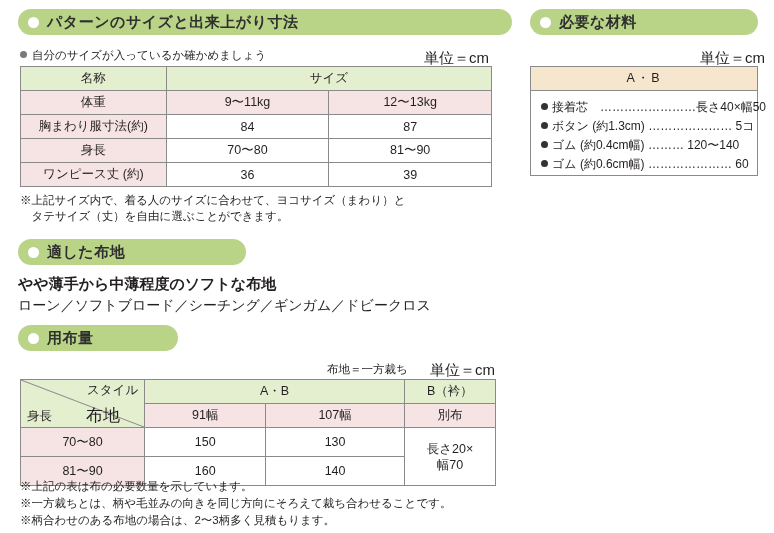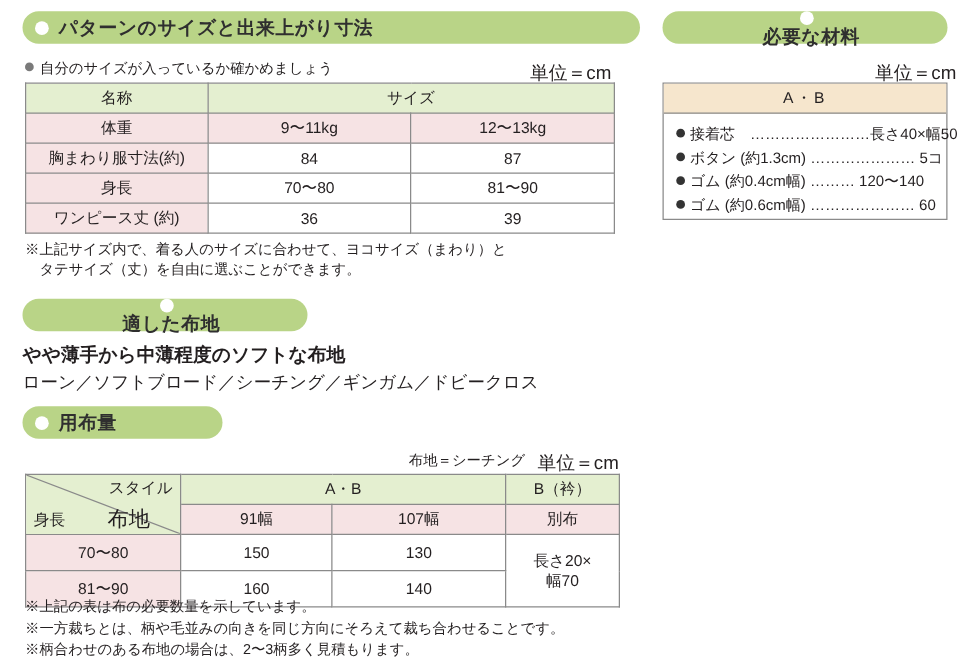--- a/index.html
+++ b/index.html
@@ -174,51 +174,51 @@
       <td class="hdr-pink" style="height:24px;">ワンピース丈 (約)</td>
       <td class="cell-white">36</td>
       <td class="cell-white">39</td>
     </tr>
   </tbody>
     </table>
 
   <div class="txt note" style="left:20px; top:192px;">※上記サイズ内で、着る人のサイズに合わせて、ヨコサイズ（まわり）と</div>
   <div class="txt note" style="left:20px; top:208px;">　タテサイズ（丈）を自由に選ぶことができます。</div>
 
-  <div class="sec-head" style="left:530px; top:9px; width:228px;flex-direction:column;">
+  <div class="sec-head" style="left:530px; top:9px; width:228px;">
     <span class="bullet"></span>
     <span class="title">必要な材料</span>
   </div>
 
   <div class="txt unit" style="left:700px; top:49px;">単位＝cm</div>
 
   <div class="mat-box" style="left:530px; top:66px; width:228px; height:110px;">
     <div class="mat-head">A・B</div>
     <div class="mat-list">
       <div class="row"><span class="d"></span><span>接着芯　……………………長さ40×幅50</span></div>
       <div class="row"><span class="d"></span><span>ボタン (約1.3cm) ………………… 5コ</span></div>
       <div class="row"><span class="d"></span><span>ゴム (約0.4cm幅) ……… 120〜140</span></div>
       <div class="row"><span class="d"></span><span>ゴム (約0.6cm幅) ………………… 60</span></div>
     </div>
   </div>
 
-  <div class="sec-head" style="left:18px; top:239px; width:228px;flex-direction:column;">
+  <div class="sec-head" style="left:18px; top:239px; width:228px;">
     <span class="bullet"></span>
     <span class="title">適した布地</span>
   </div>
 
   <div class="txt fabric-main" style="left:18px; top:275px;">やや薄手から中薄程度のソフトな布地</div>
   <div class="txt fabric-sub" style="left:18px; top:297px;">ローン／ソフトブロード／シーチング／ギンガム／ドビークロス</div>
 
   <div class="sec-head" style="left:18px; top:325px; width:160px;">
     <span class="bullet"></span>
     <span class="title">用布量</span>
   </div>
 
-  <div class="txt note" style="left:327px; top:361px;">布地＝シーチング</div>
+  <div class="txt note" style="left:327px; top:361px;">布地＝一方裁ち</div>
   <div class="txt unit" style="left:430px; top:361px;">単位＝cm</div>
 
   <table class="tbl" style="left:20px; top:379px; width:476px;">
     <tbody>
         <tr>
       <td class="diag" rowspan="2">
         <svg class="line" viewBox="0 0 120 46" preserveAspectRatio="none">
           <line x1="0" y1="0" x2="120" y2="46" stroke="#8a8a8a" stroke-width="1"></line>
         </svg>
         <span class="t1">スタイル</span>

